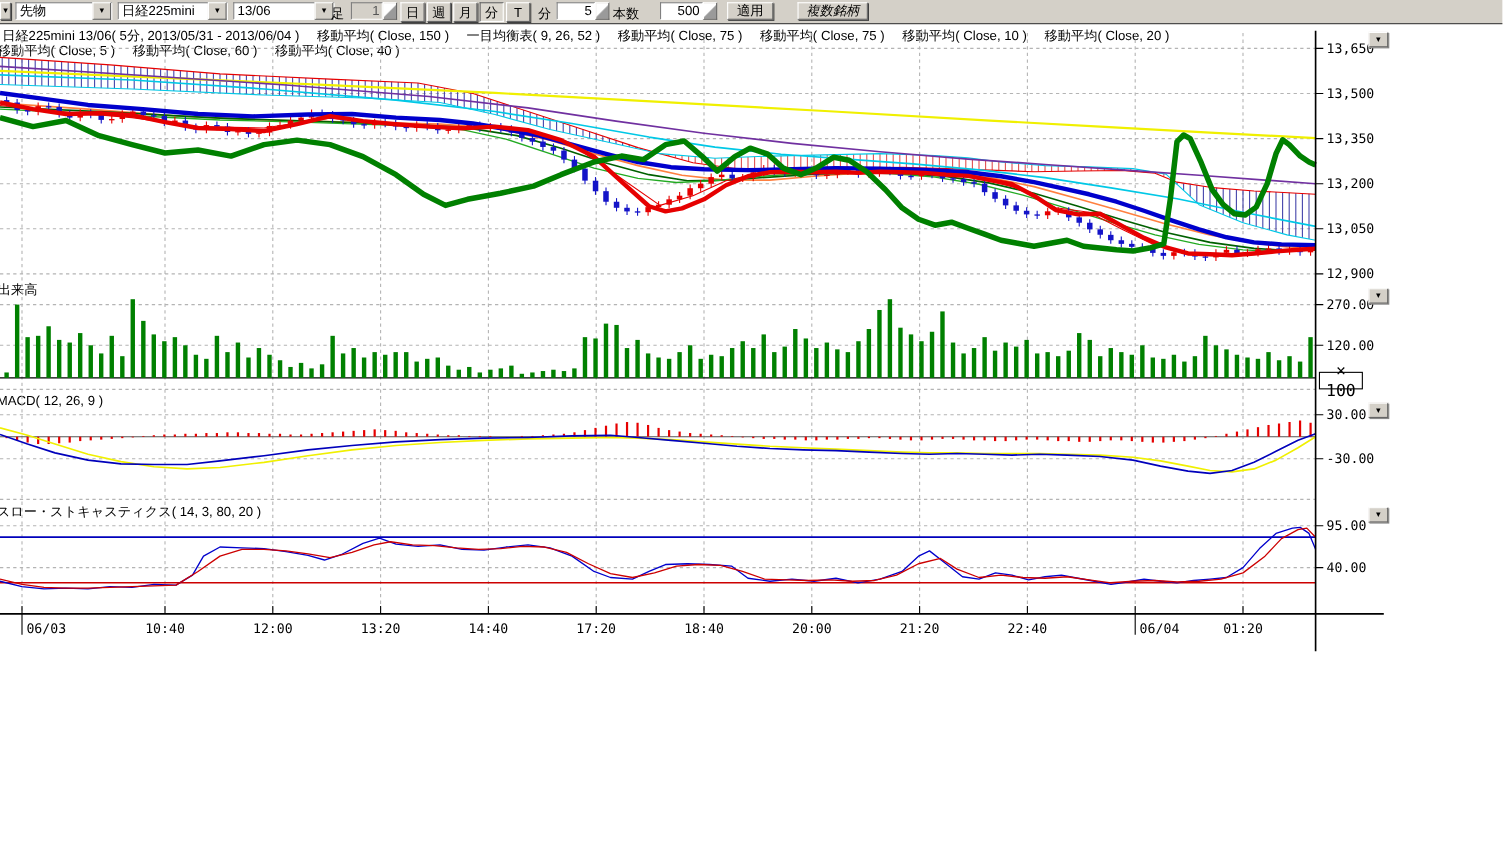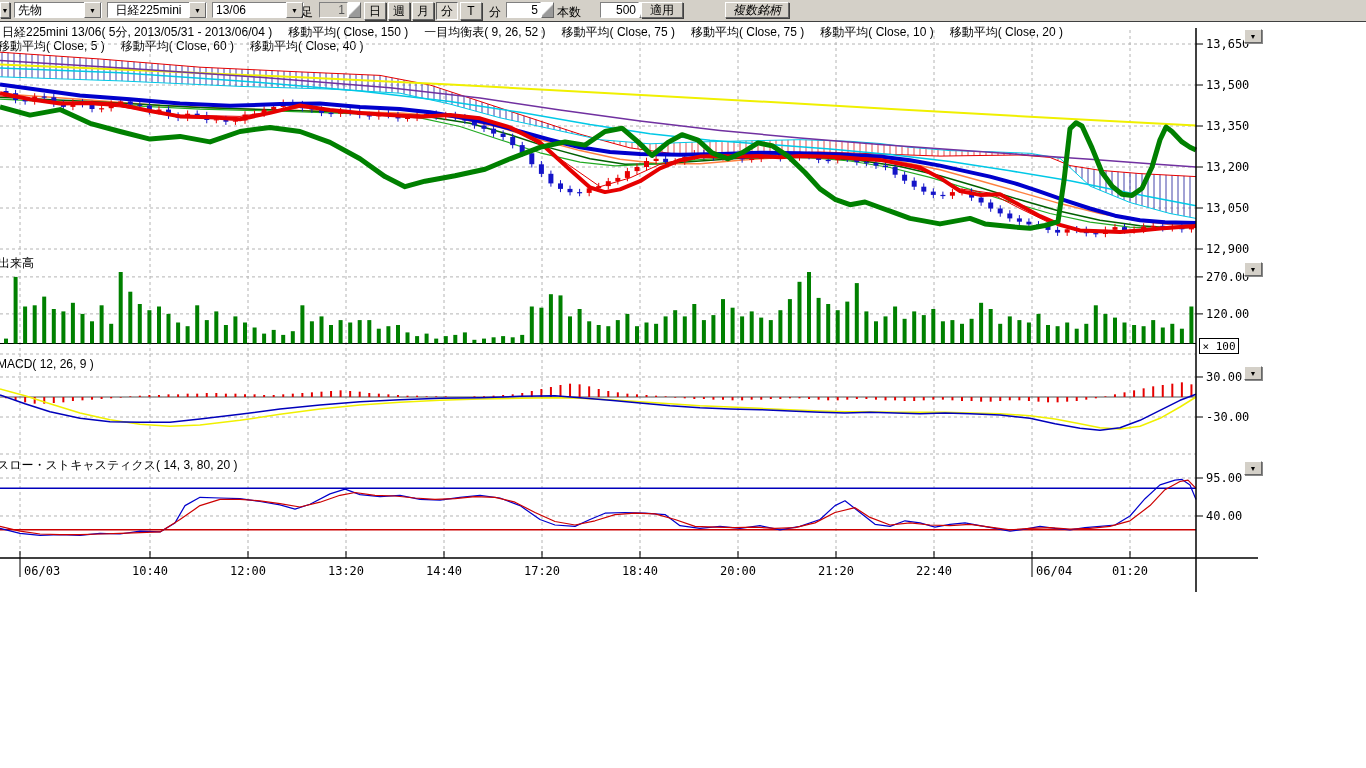--- a/index.html
+++ b/index.html
@@ -26,42 +26,42 @@
     display:flex;align-items:center;justify-content:flex-end;}
   .spin.disabled .sfield{background:#d4d0c8;color:#555;}
   .spin .sbtn{width:13px;height:16px;box-sizing:border-box;border:1px solid;
     border-color:#fff #666 #666 #fff;background:linear-gradient(135deg,#ffffff 0 46%,#9a9a9a 54% 100%);}
   
   .chart-label{position:absolute;font-size:12px;color:#000;white-space:pre;z-index:5;}
   .ind-item{margin-right:16px;}
   #hdr1{left:2px;top:24px;} #hdr2{left:-2px;top:38px;}
   #vol-label{left:-2px;top:255px;} #macd-label{left:-3px;top:357px;} #stoch-label{left:-3px;top:457px;}
   #mult-badge{position:absolute;left:1199px;top:338px;width:38px;height:14px;border:1px solid #000;
-    background:#fff;font-size:11px;font-family:"DejaVu Sans Mono",monospace;z-index:25;
+    background:#fff;font-size:15px;font-family:"DejaVu Sans Mono",monospace;z-index:25;
     display:flex;align-items:center;justify-content:center;text-align:center;}
   .panel-dd{position:absolute;left:1244px;width:16px;height:12px;background:#d4d0c8;
     border:1px solid;border-color:#fff #666 #666 #fff;box-shadow:1px 1px 0 #888;
     display:flex;align-items:center;justify-content:center;font-size:7px;line-height:1;z-index:25;}
   #svgwrap{position:absolute;left:0;top:0;width:1366px;height:768px;z-index:10;}
   svg text{font-family:"DejaVu Sans Mono",monospace;font-size:12px;fill:#000;}
 </style>
 </head>
 <body>
 <div id="stage">
 
 <div id="toolbar">
   <div class="tb-abs w95btn" style="left:0;width:10px;">
         <span style="font-size:7px">▼</span>
       </div>
 
   <div class="tb-abs combo" style="left:14px;width:88px;">
     <span class="ctext">先物</span>
     <span class="carrow">▼</span>
   </div>
-  <div class="tb-abs combo" style="left:107px;width:100px;text-align:center;">
+  <div class="tb-abs combo" style="left:107px;width:100px;">
     <span class="ctext">日経225mini</span>
     <span class="carrow">▼</span>
   </div>
   <div class="tb-abs combo" style="left:212px;width:92px;">
     <span class="ctext">13/06</span>
     <span class="carrow">▼</span>
   </div>
 
   <span class="tb-label" style="left:301px;">足</span>
   <div class="tb-abs spin disabled" style="left:319px;width:42px;">
@@ -82,21 +82,21 @@
     <span class="sfield" style="width:35px;">5</span>
     <span class="sbtn"></span>
   </div>
 
   <span class="tb-label" style="left:557px;">本数</span>
   <div class="tb-abs spin" style="left:588px;width:52px;margin-left:12px;">
     <span class="sfield" style="width:39px;">500</span>
     <span class="sbtn"></span>
   </div>
 
-  <div class="tb-abs w95btn" style="left:641px;width:42px;">適用</div>
+  <div class="tb-abs w95btn" style="left:661px;width:42px;">適用</div>
   <div class="tb-abs w95btn" style="left:725px;width:64px;font-style:italic;">複数銘柄</div>
 </div>
 
 <div id="hdr1" class="chart-label"><span class="ind-item">日経225mini 13/06( 5分, 2013/05/31 - 2013/06/04 )</span><span class="ind-item">移動平均( Close, 150 )</span><span class="ind-item">一目均衡表( 9, 26, 52 )</span><span class="ind-item">移動平均( Close, 75 )</span><span class="ind-item">移動平均( Close, 75 )</span><span class="ind-item">移動平均( Close, 10 )</span><span class="ind-item">移動平均( Close, 20 )</span></div>
 <div id="hdr2" class="chart-label"><span class="ind-item">移動平均( Close, 5 )</span><span class="ind-item">移動平均( Close, 60 )</span><span class="ind-item">移動平均( Close, 40 )</span></div>
 <div id="vol-label" class="chart-label">出来高</div>
 <div id="macd-label" class="chart-label">MACD( 12, 26, 9 )</div>
 <div id="stoch-label" class="chart-label">スロー・ストキャスティクス( 14, 3, 80, 20 )</div>
 <div id="mult-badge">× 100</div>
 

